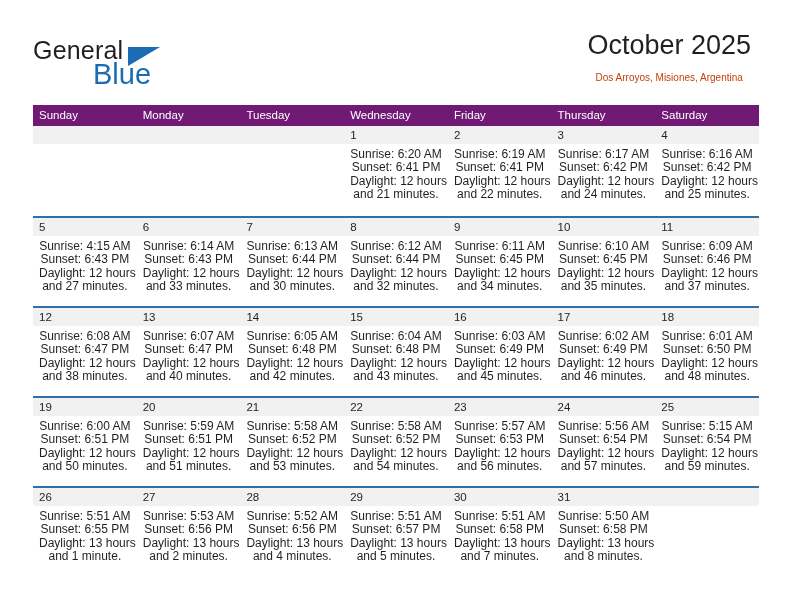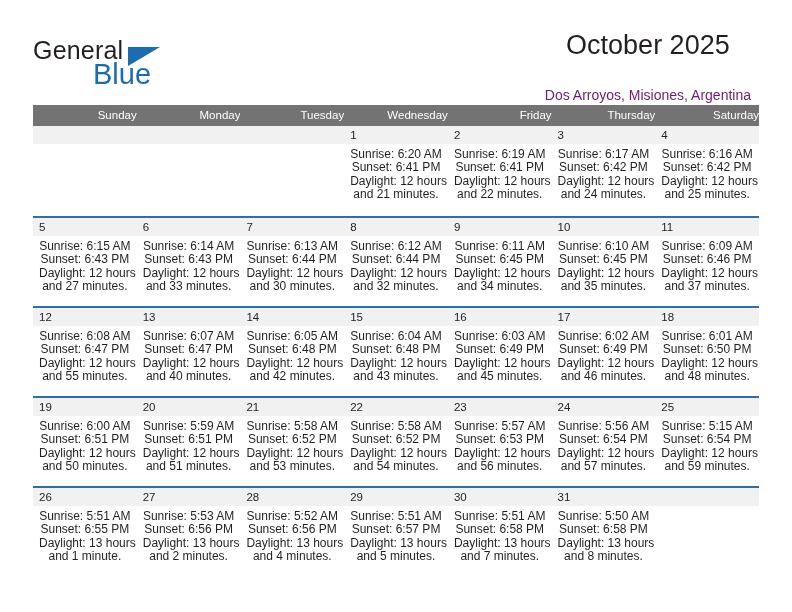--- a/index.html
+++ b/index.html
@@ -72,39 +72,38 @@
     top: 0;
     text-align: center;
   }
   .cal-title {
     font-size: 27px;
     color: #231f20;
     line-height: 34px;
     white-space: nowrap;
   }
   .cal-subtitle {
-    margin-top: 24px;
-    font-size: 14px;
-    color: #701a75;
+    margin-top: 7px;
+    font-size: 10px;
+    color: #c2410c;
     line-height: 18px;
     white-space: nowrap;
   }
 
   
   .calendar {
     position: absolute;
     left: 33px;
     top: 105px;
     width: 726px;
   }
   .weekday-row {
     display: flex;
-    background: #737373;
+    background: #701a75;
     height: 21px;
-    text-align: right;
   }
   .weekday {
     flex: 1 1 0;
     color: #ffffff;
     font-size: 11.5px;
     line-height: 21px;
     padding-left: 6px;
     box-sizing: border-box;
     white-space: nowrap;
     overflow: hidden;
@@ -260,21 +259,21 @@
         </div>
       </div>
     </div>
 
     <div class="week-row">
       <div class="day-cell filled">
         <div class="daynum-band">
             <span class="daynum">5</span>
           </div>
         <div class="day-info">
-          <div>Sunrise: 6:15 AM</div>
+          <div>Sunrise: 4:15 AM</div>
           <div>Sunset: 6:43 PM</div>
           <div>Daylight: 12 hours</div>
           <div>and 27 minutes.</div>
         </div>
       </div>
       <div class="day-cell filled">
         <div class="daynum-band">
             <span class="daynum">6</span>
           </div>
         <div class="day-info">
@@ -343,21 +342,21 @@
 
     <div class="week-row">
       <div class="day-cell filled">
         <div class="daynum-band">
             <span class="daynum">12</span>
           </div>
         <div class="day-info">
           <div>Sunrise: 6:08 AM</div>
           <div>Sunset: 6:47 PM</div>
           <div>Daylight: 12 hours</div>
-          <div>and 55 minutes.</div>
+          <div>and 38 minutes.</div>
         </div>
       </div>
       <div class="day-cell filled">
         <div class="daynum-band">
             <span class="daynum">13</span>
           </div>
         <div class="day-info">
           <div>Sunrise: 6:07 AM</div>
           <div>Sunset: 6:47 PM</div>
           <div>Daylight: 12 hours</div>

